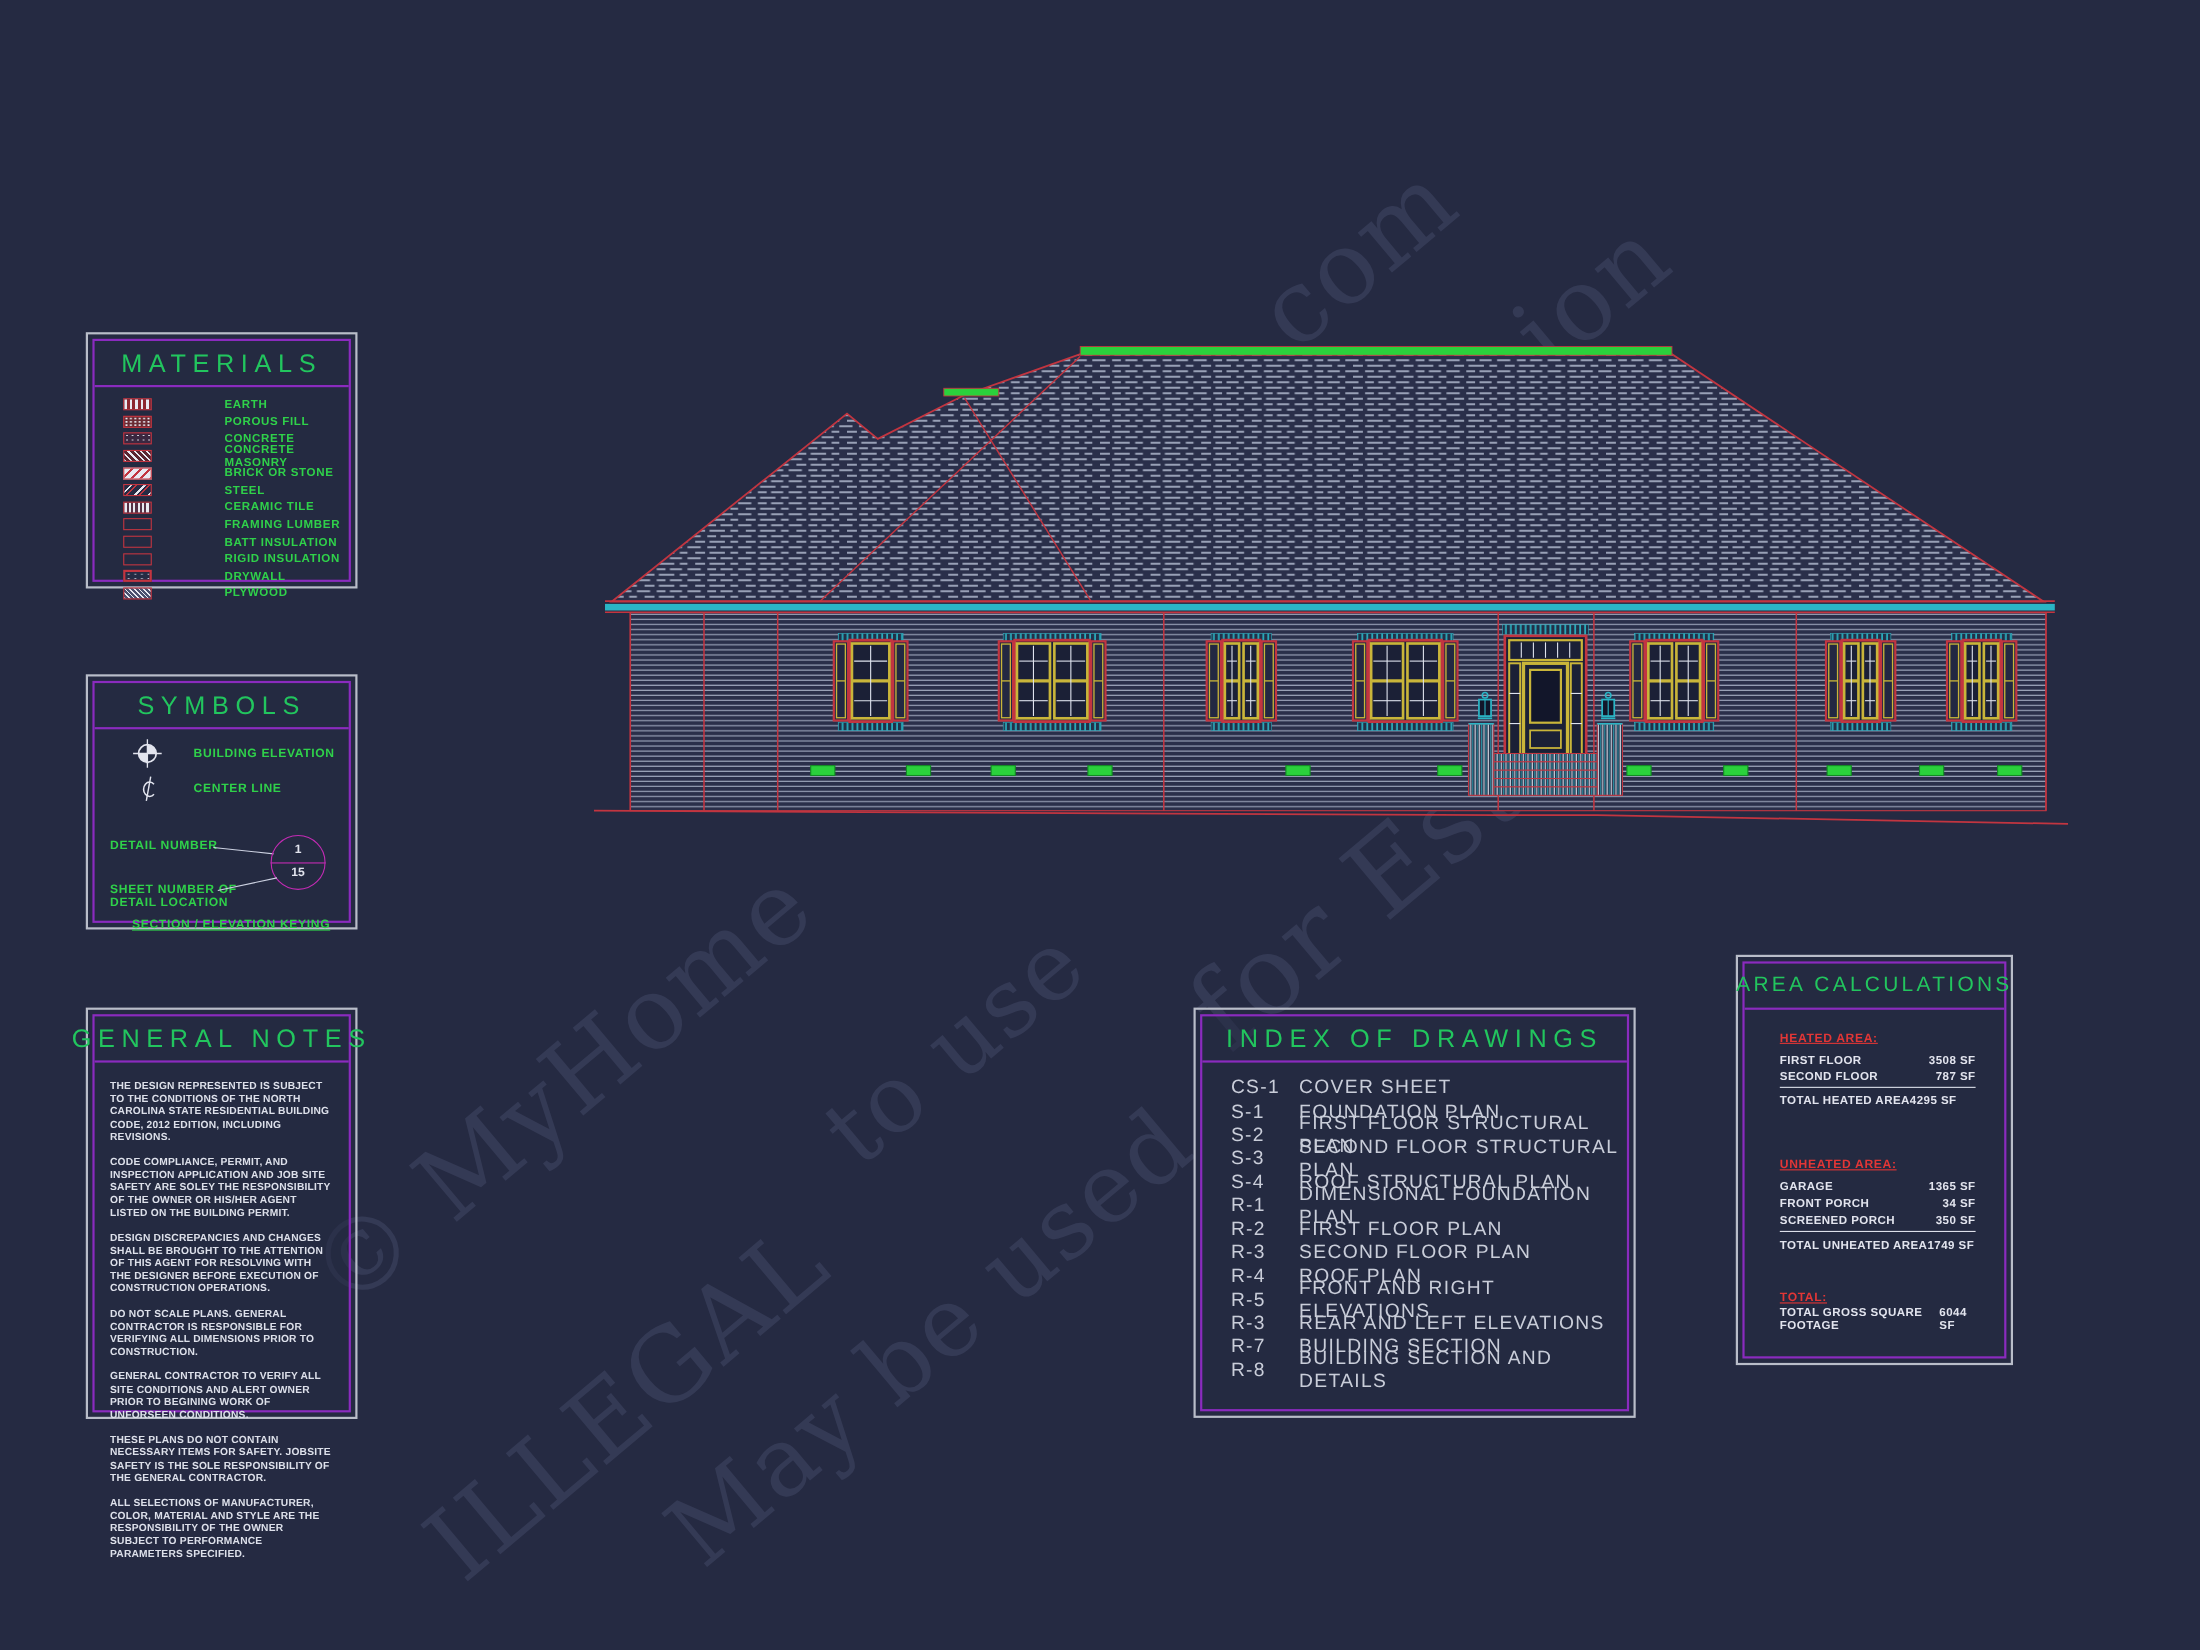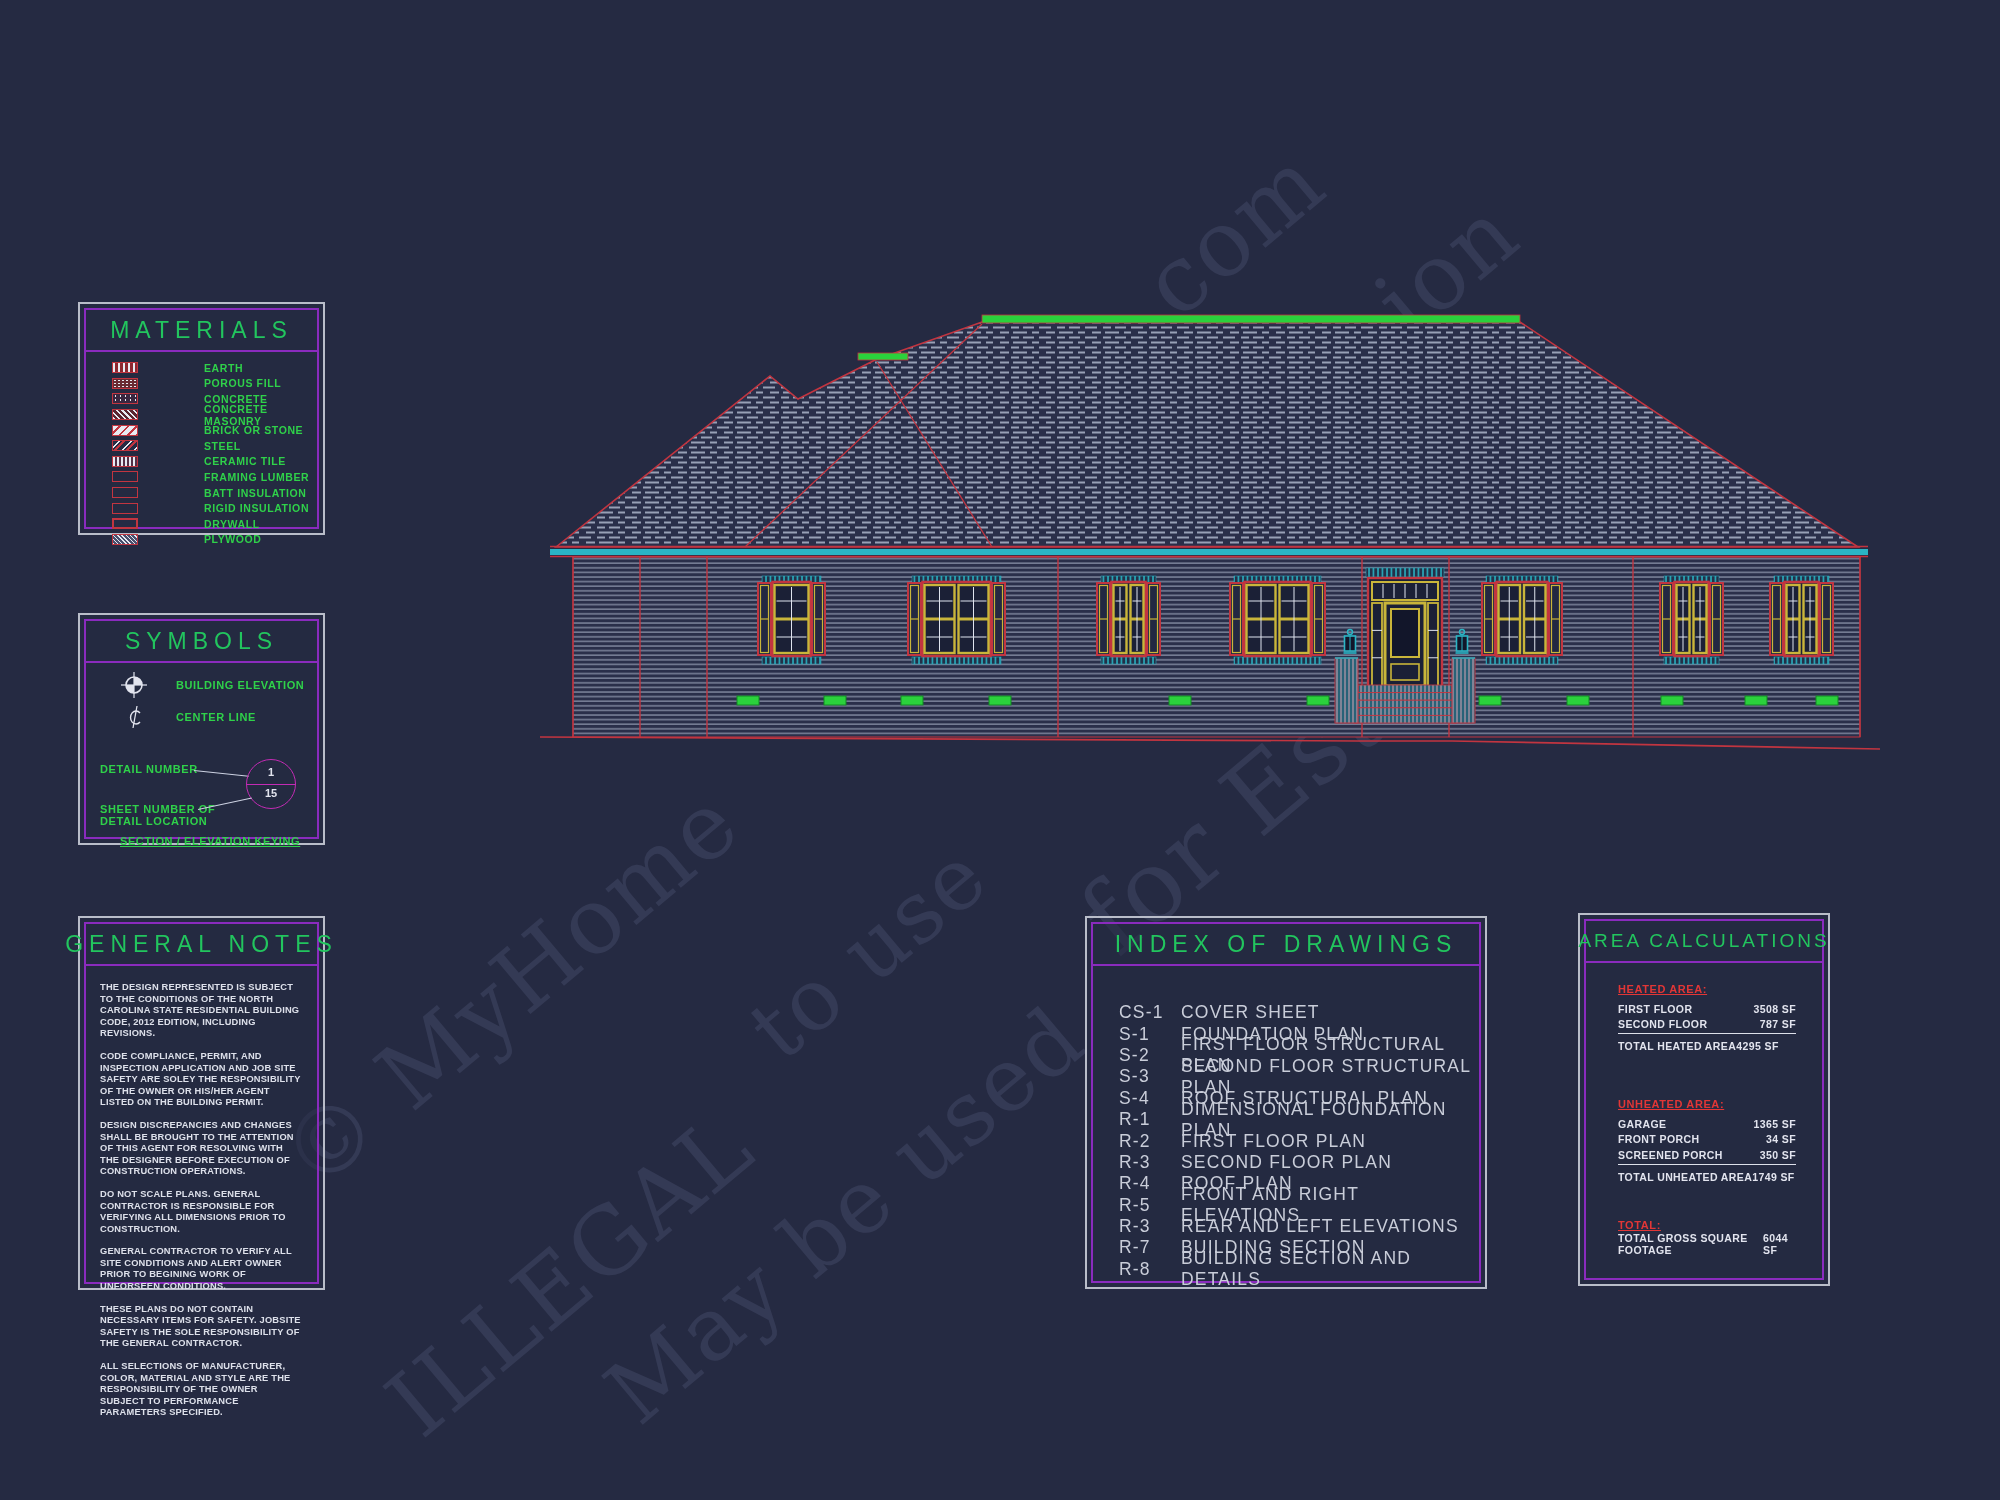--- a/index.html
+++ b/index.html
@@ -18,21 +18,21 @@
                display:flex;flex-direction:column;background:rgba(37,42,66,0.55);}
   .panel-title{flex:0 0 auto;height:40px;display:flex;align-items:center;justify-content:center;
                border-bottom:2px solid #8a2bbe;color:#22c55e;font-size:23px;
                letter-spacing:6px;font-weight:400;white-space:nowrap;}
   .panel-body{flex:1 1 auto;position:relative;}
 
   #panel-materials{left:78px;top:302px;width:247px;height:233px;}
   #panel-symbols  {left:78px;top:613px;width:247px;height:232px;}
   #panel-notes    {left:78px;top:916px;width:247px;height:374px;}
   #panel-index    {left:1085px;top:916px;width:402px;height:373px;}
-  #panel-area     {left:1578px;top:913px;width:252px;height:373px;}
+  #panel-area     {left:1578px;top:868px;width:252px;height:373px;}
 
   
   #materials-list{padding:8px 0 0 26px;}
   .mat-row{display:flex;align-items:center;height:15.6px;gap:34px;}
   .sw{width:26px;height:11px;border:1px solid #c23540;box-sizing:border-box;flex:0 0 auto;}
   .mat-label{color:#2fd14a;font-size:10.5px;letter-spacing:.6px;margin-left:32px;font-weight:600;}
   .sw-earth   {background:repeating-linear-gradient(90deg,#e8eaf2 0 2px,#8c2730 2px 5px);}
   .sw-porous  {background-color:#6a2a33;background-image:radial-gradient(#e8eaf2 .9px,transparent 1px);background-size:4px 3px;}
   .sw-concrete{background-color:#3a2740;background-image:radial-gradient(#e8eaf2 .8px,transparent .9px);background-size:5px 4px;}
   .sw-masonry {background:repeating-linear-gradient(45deg,#e8eaf2 0 1.5px,#5a2530 1.5px 4px);}
@@ -53,21 +53,21 @@
   #detail-divider{position:absolute;left:160px;top:120.5px;width:50px;height:0;border-top:1.6px solid #c32bb4;}
   .detail-num{position:absolute;color:#e2e4ee;font-size:11px;font-weight:600;width:50px;text-align:center;}
   .leader{position:absolute;height:0;border-top:1.2px solid #cdd2e2;transform-origin:left center;}
 
   
   #notes-body{padding:16px 14px 0 14px;}
   .note-p{color:#dde0ea;font-size:9.3px;line-height:11.6px;font-weight:600;
           letter-spacing:.2px;margin:0 0 11px 0;white-space:pre-line;}
 
   
-  #index-body{padding:12px 0 0 26px;margin-top:24px;}
+  #index-body{padding:12px 0 0 26px;}
   .idx-row{display:flex;height:21.4px;align-items:center;color:#c9cdd9;font-size:17.5px;letter-spacing:1.2px;}
   .idx-code{flex:0 0 62px;}
   .idx-name{flex:1;}
 
   
   #area-body{padding:20px 26px 0 32px;color:#e2e4ee;}
   .area-header{color:#e23636;font-size:11px;font-weight:700;letter-spacing:.6px;
                text-decoration:underline;margin-bottom:6px;}
   .area-row{display:flex;justify-content:space-between;font-size:10.5px;font-weight:600;
             letter-spacing:.4px;height:15.5px;align-items:center;}

